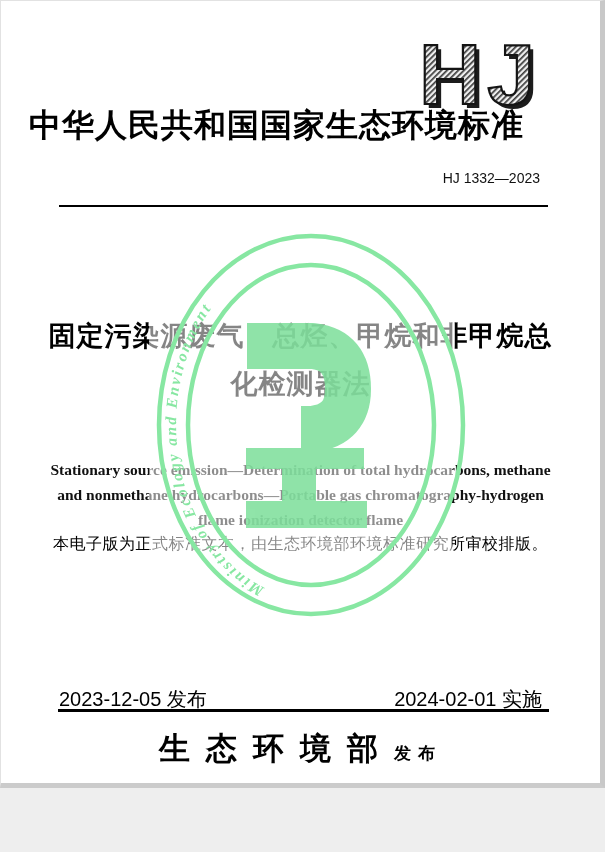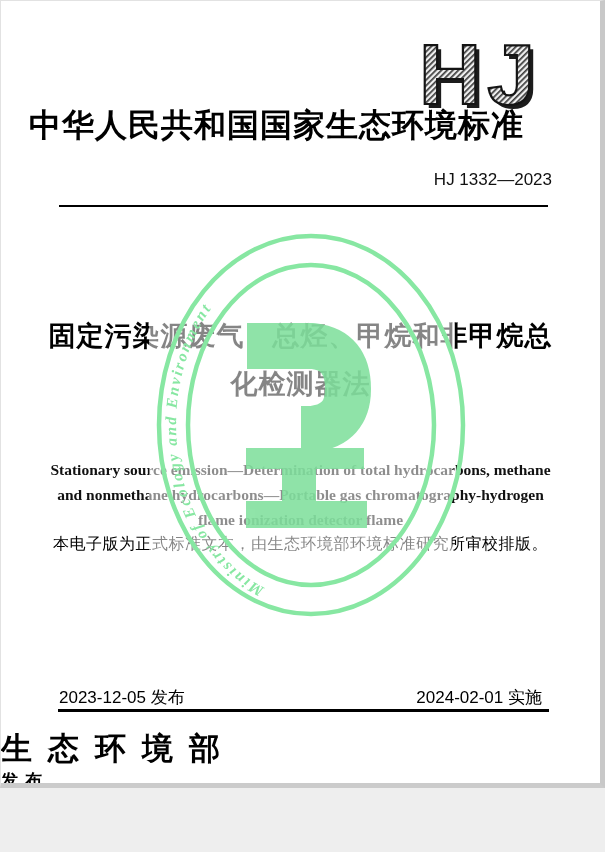--- a/index.html
+++ b/index.html
@@ -12,46 +12,46 @@
     overflow:hidden; color:#000;
   }
 
   .hj-logo { position:absolute; top:12px; right:50px; z-index:1; }
 
   .org-title {
     position:absolute; top:103px; left:28px; right:28px; z-index:1;
     font-family:"Liberation Serif","DejaVu Serif",serif;
     font-weight:bold; font-size:32px; letter-spacing:1px; white-space:nowrap;
   }
-  .std-no { position:absolute; top:169px; right:48px; z-index:1; font-size:17px; color:#111; }
+  .std-no { position:absolute; top:169px; right:60px; z-index:1; font-size:14px; color:#111; }
   .rule-top { position:absolute; top:204px; left:58px; width:489px; height:2px; background:#000; z-index:1; }
 
   .zh-title {
     position:absolute; top:311px; left:0; right:0; z-index:1;
     text-align:center; font-weight:bold; font-size:27px; line-height:48px; letter-spacing:1px;
   }
   .en-title {
     position:absolute; top:456px; left:0; right:0; z-index:1;
     text-align:center; font-family:"Liberation Serif","DejaVu Serif",serif;
     font-weight:bold; font-size:15.5px; line-height:25px; color:#111;
   }
   .note-line {
     position:absolute; top:533px; left:0; right:0; z-index:1;
     text-align:center; font-size:16px; letter-spacing:0.5px;
   }
 
   .dates-row {
     position:absolute; top:685px; left:58px; right:58px; z-index:1;
-    display:flex; justify-content:space-between; font-size:17px;
+    display:flex; justify-content:space-between; font-size:20px;
   }
   .rule-bottom { position:absolute; top:708px; left:57px; width:491px; height:3px; background:#000; z-index:1; }
 
   .pub-row {
     position:absolute; top:728px; left:0; right:0; z-index:1;
-    display:flex; align-items:baseline;flex-direction:column;
+    display:flex; justify-content:center; align-items:baseline;
   }
   .pub-name {
     font-family:"Liberation Serif","DejaVu Serif",serif; font-weight:bold;
     font-size:31px; letter-spacing:16px; line-height:40px;
   }
   .pub-label {
     font-family:"Liberation Serif","DejaVu Serif",serif; font-weight:bold;
     font-size:17px; letter-spacing:7px; margin-left:0;
   }
 

